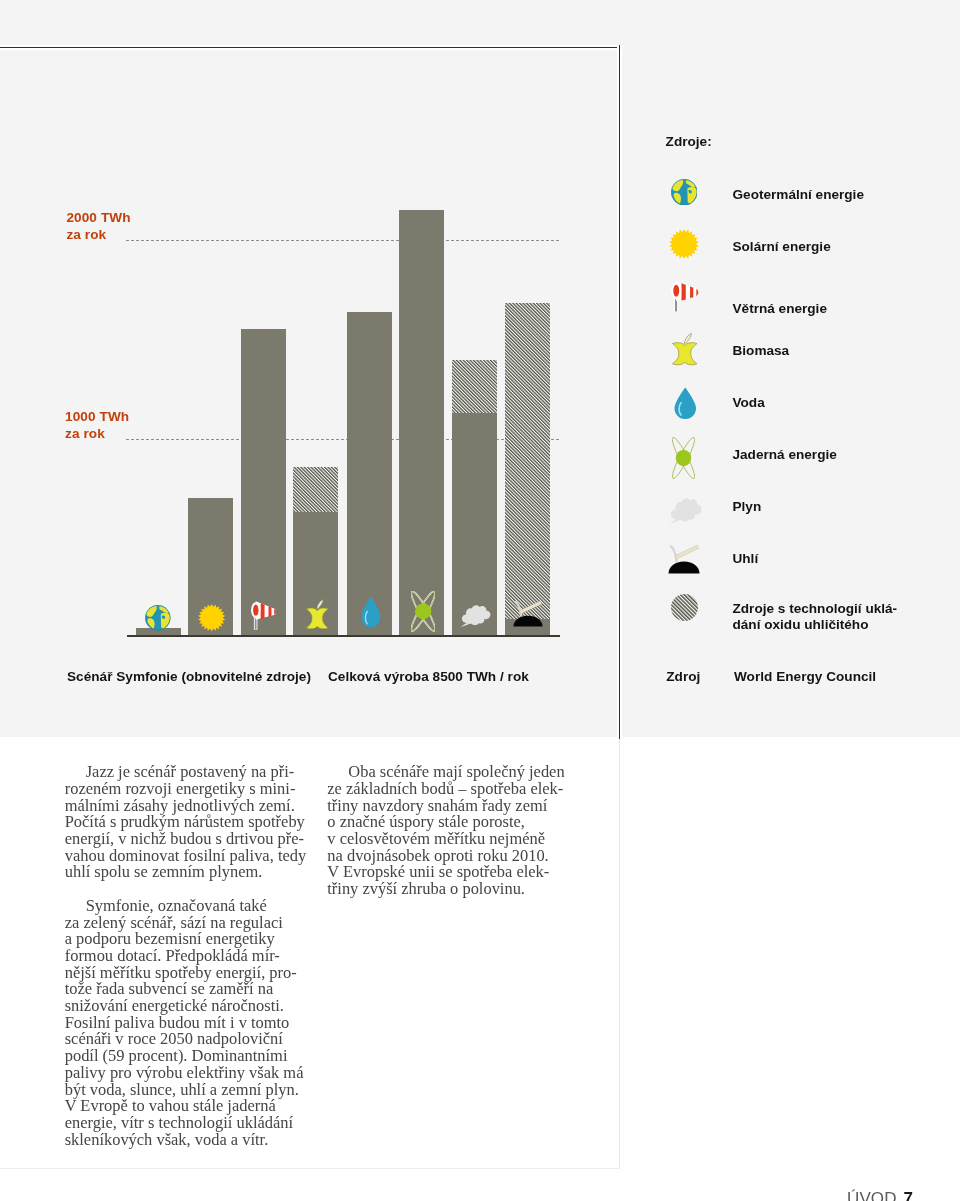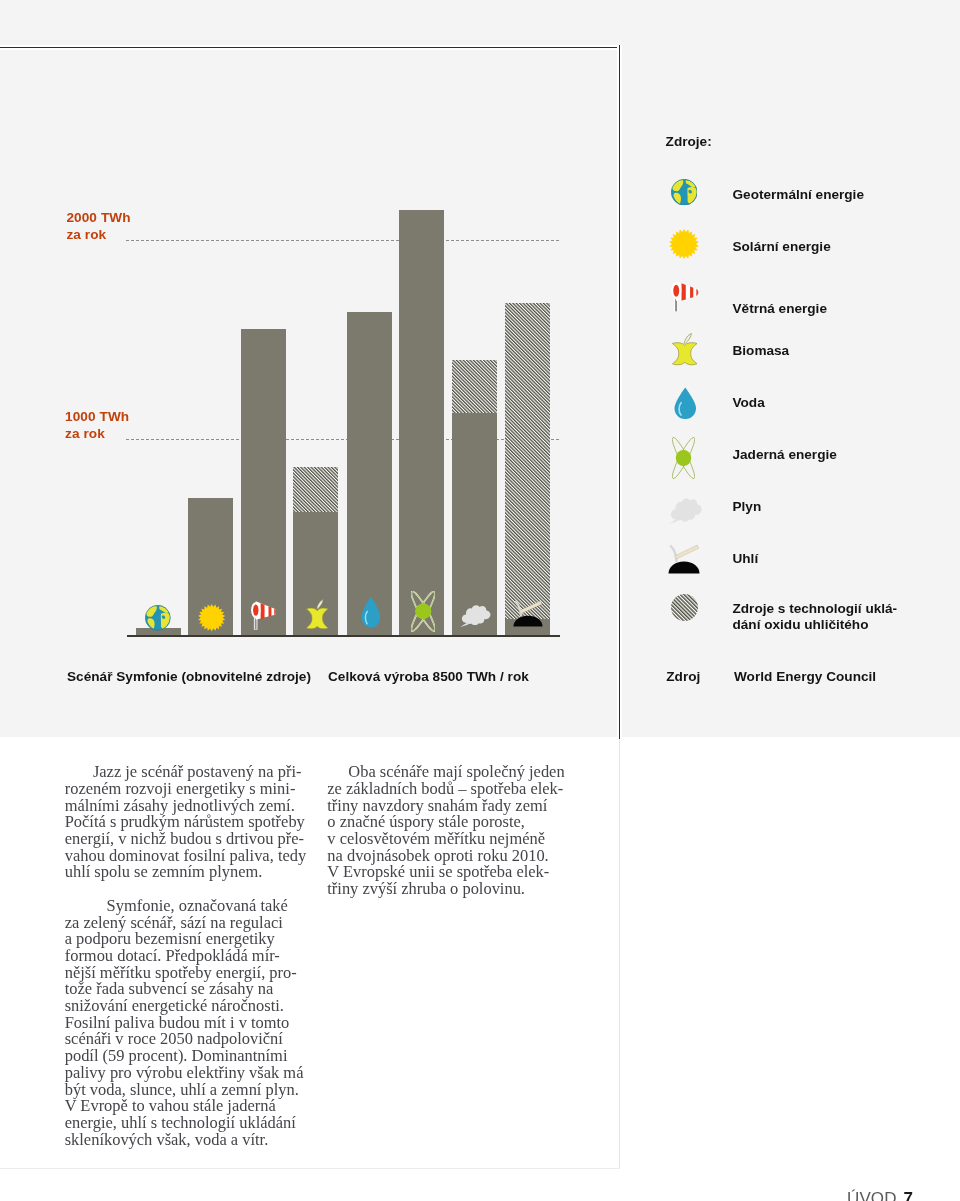--- a/index.html
+++ b/index.html
@@ -44,21 +44,21 @@
   .legend-label{position:absolute;left:67.5px;font-weight:bold;font-size:13.6px;
                 line-height:16.0px;color:#141414;white-space:nowrap;}
   .legend-label .ll{display:block;}
 
   
   .bodycol{position:absolute;font-family:"Liberation Serif",serif;
            font-size:16.45px;line-height:16.7px;color:#434549;}
   .bodycol p{margin:0 0 16.7px 0;}
   .bodycol p:last-child{margin-bottom:0;}
   .bodycol .ln{display:block;white-space:nowrap;}
-  .bodycol p > .ln:first-child{text-indent:21px;text-align:center;}
+  .bodycol p > .ln:first-child{text-indent:21px;}
   #col-left{left:64.7px;top:764.2px;width:244px;}
   #col-right{left:327.3px;top:764.2px;width:234px;}
 
   
   #footer{position:absolute;left:0;top:1189px;width:913px;text-align:right;
           font-size:17px;color:#5a5a5a;letter-spacing:0.1px;}
   #footer .pg{font-weight:bold;color:#1a1a1a;margin-left:7px;letter-spacing:0;}
 </style>
 </head>
 <body>
@@ -345,29 +345,29 @@
       <span class="ln">energií, v nichž budou s drtivou pře-</span>
       <span class="ln">vahou dominovat fosilní paliva, tedy</span>
       <span class="ln">uhlí spolu se zemním plynem.</span>
     </p>
     <p>
       <span class="ln">Symfonie, označovaná také</span>
       <span class="ln">za zelený scénář, sází na regulaci</span>
       <span class="ln">a podporu bezemisní energetiky</span>
       <span class="ln">formou dotací. Předpokládá mír-</span>
       <span class="ln">nější měřítku spotřeby energií, pro-</span>
-      <span class="ln">tože řada subvencí se zásahy na</span>
+      <span class="ln">tože řada subvencí se zaměří na</span>
       <span class="ln">snižování energetické náročnosti.</span>
       <span class="ln">Fosilní paliva budou mít i v tomto</span>
       <span class="ln">scénáři v roce 2050 nadpoloviční</span>
       <span class="ln">podíl (59 procent). Dominantními</span>
       <span class="ln">palivy pro výrobu elektřiny však má</span>
       <span class="ln">být voda, slunce, uhlí a zemní plyn.</span>
       <span class="ln">V Evropě to vahou stále jaderná</span>
-      <span class="ln">energie, uhlí s technologií ukládání</span>
+      <span class="ln">energie, vítr s technologií ukládání</span>
       <span class="ln">skleníkových však, voda a vítr.</span>
     </p>
   </div>
 <div class="bodycol" id="col-right">
     <p>
       <span class="ln">Oba scénáře mají společný jeden</span>
       <span class="ln">ze základních bodů – spotřeba elek-</span>
       <span class="ln">třiny navzdory snahám řady zemí</span>
       <span class="ln">o značné úspory stále poroste,</span>
       <span class="ln">v celosvětovém měřítku nejméně</span>

